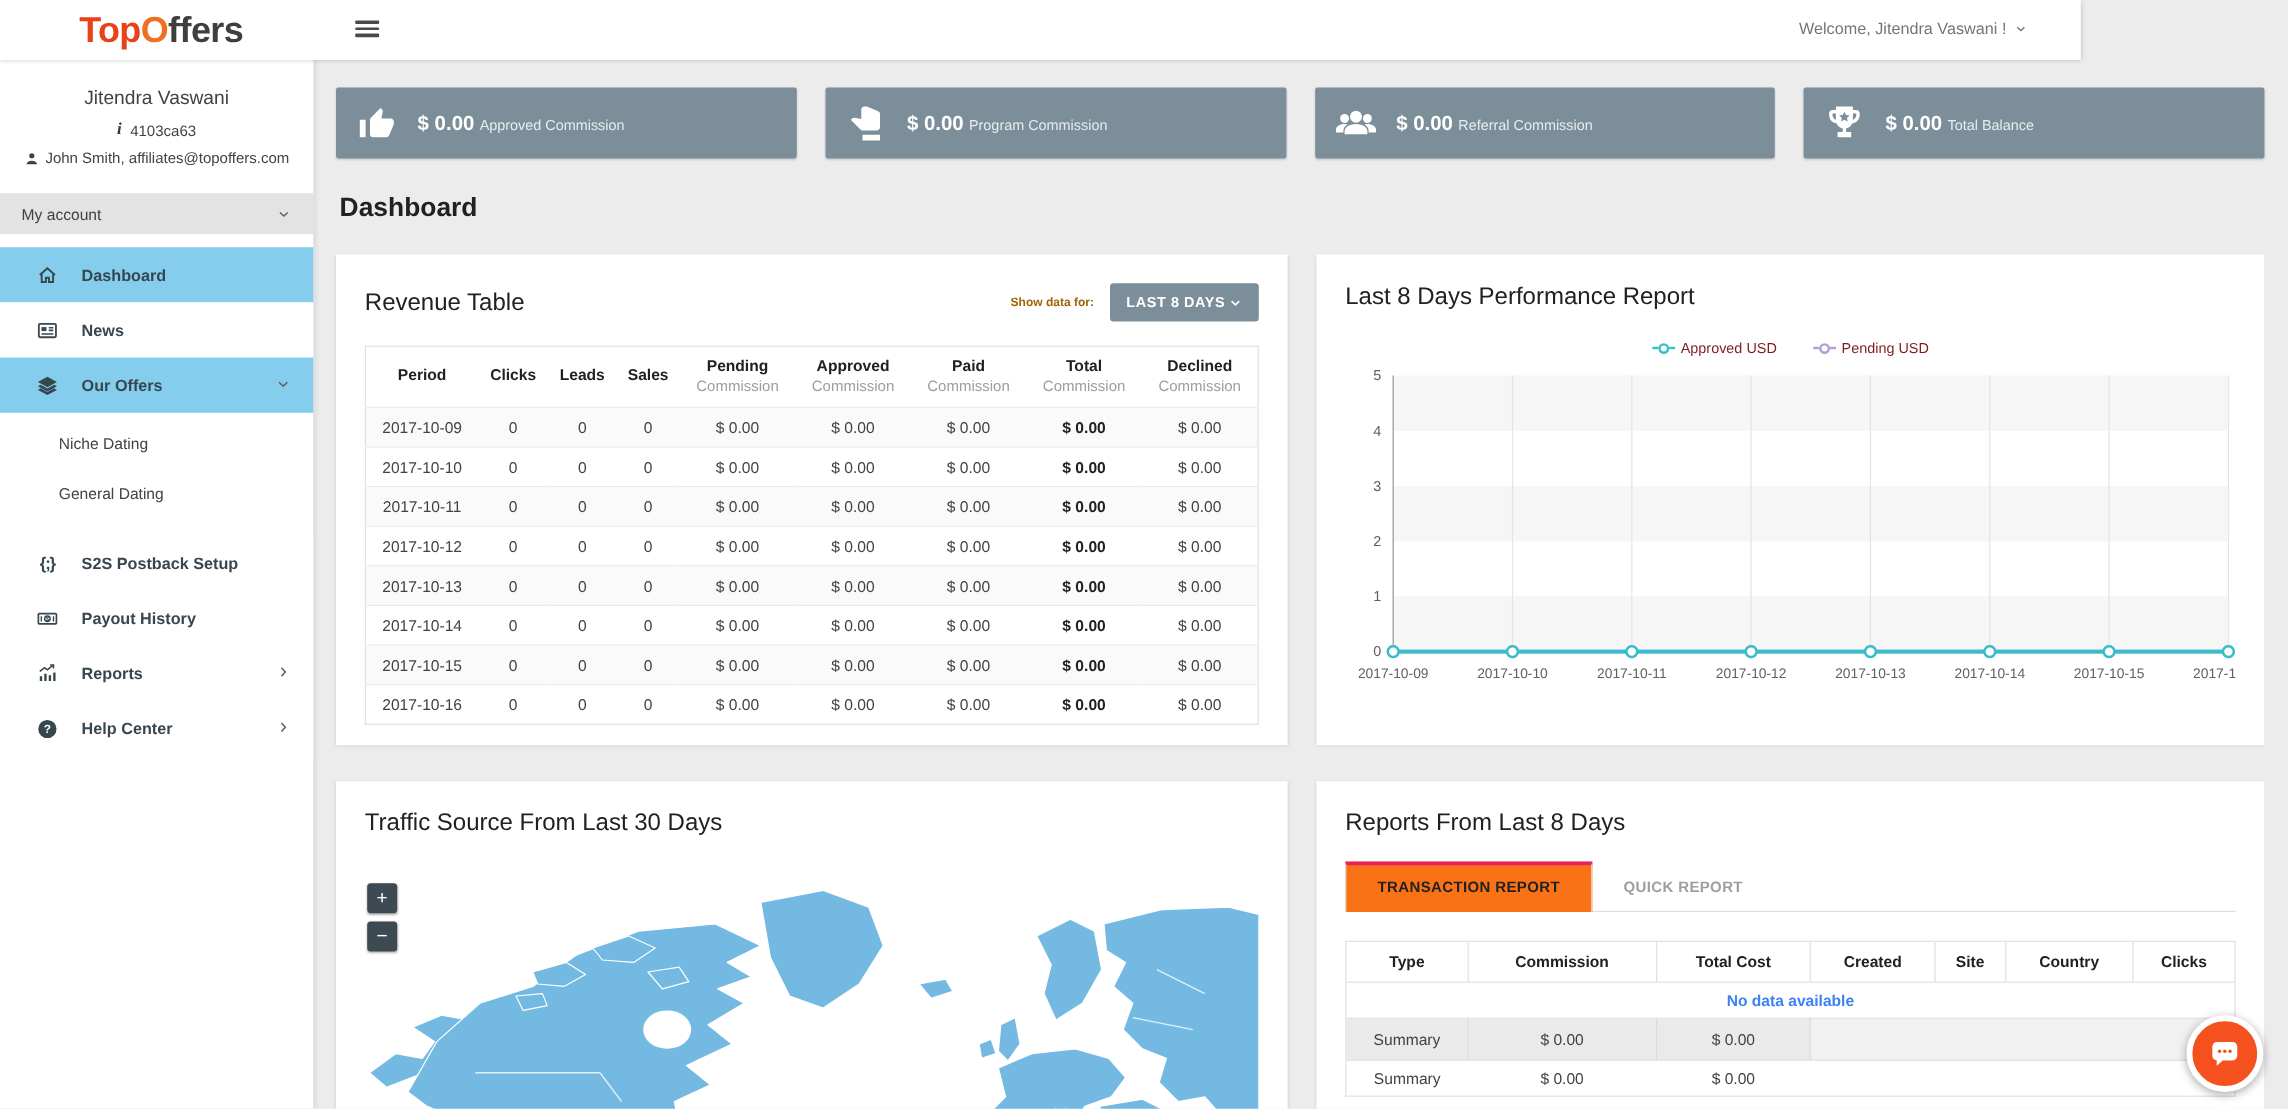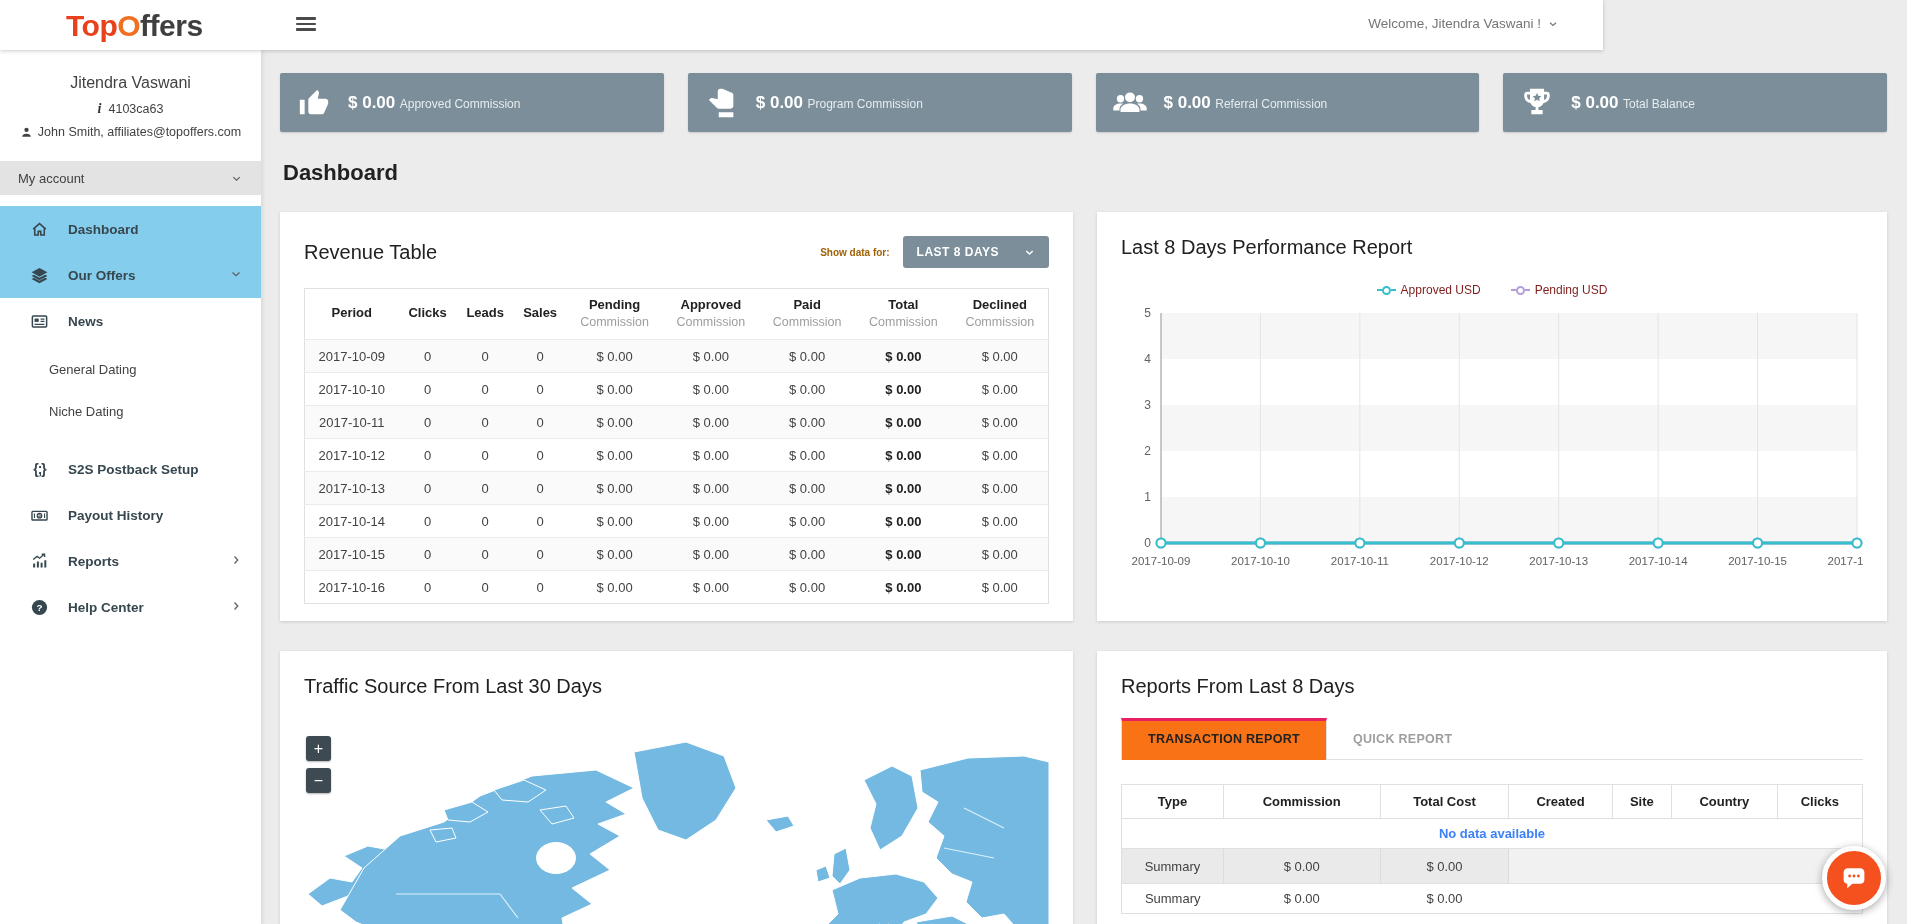--- a/index.html
+++ b/index.html
@@ -1,20 +1,20 @@
 <!DOCTYPE html>
 <html><head>
 <meta charset="utf-8">
 <style>
   * { box-sizing: border-box; margin: 0; padding: 0; }
   html,body { width:1907px; height:924px; overflow:hidden; }
   body { font-family:"Liberation Sans", sans-serif; background:#ececec; position:relative; }
 
   
-  .topbar { position:absolute; top:0; left:0; width:1603px; height:50px; background:#fff;
+  .topbar { position:absolute; top:0; left:0; width:1734px; height:50px; background:#fff;
             box-shadow:0 1px 4px rgba(0,0,0,.2); z-index:30; }
   .logo { position:absolute; left:66px; top:9px; font-size:30px; font-weight:bold; letter-spacing:-.5px; }
   .logo .lg-top { color:#e8411c; }
   .logo .lg-o   { color:#f07021; }
   .logo .lg-rest{ color:#3f3f3f; }
   .hamburger { position:absolute; left:296px; top:17px; width:20px; height:16px; cursor:pointer; }
   .hamburger span { display:block; height:2.5px; background:#4a4a4a; margin-bottom:3px; border-radius:1px; }
   .welcome { position:absolute; right:44px; top:16px; font-size:13.5px; color:#757575; display:flex; align-items:center; gap:6px; cursor:pointer; }
   .welcome svg { width:12px; height:12px; color:#757575; }
 
@@ -56,21 +56,21 @@
   .page-title { margin:28px 0 0 3px; font-size:22px; font-weight:bold; color:#212121; }
 
   .grid { margin-top:26px; display:grid; grid-template-columns:793px 790px; gap:30px 24px; align-items:start; }
   .panel { background:#fff; box-shadow:0 1px 3px rgba(0,0,0,.14); padding:24px; }
   .panel.h409 { height:409px; }
   .panel-head { display:flex; justify-content:space-between; align-items:center; }
   .panel-title { font-size:20px; color:#212121; font-weight:400; }
   .filter { display:flex; align-items:center; gap:13px; }
   .filter-label { font-size:10px; color:#a16207;font-weight:bold; }
   .range-btn { background:#7b8e99; color:#fff; border:none; border-radius:3px; font-family:"Liberation Sans",sans-serif;
-               font-size:12px; font-weight:bold; letter-spacing:.5px; padding:9px 14px; display:flex; align-items:center; gap:25px; cursor:pointer; }
+               font-size:12px; font-weight:bold; letter-spacing:.5px; padding:9px 14px; display:flex; align-items:center; gap:3px; cursor:pointer; }
   .range-btn svg { width:11px; height:11px; }
 
   
   table.rev { width:100%; border-collapse:collapse; margin-top:20px; border:1px solid #e0e0e0; }
   table.rev th { font-size:13px; color:#212121; font-weight:bold; padding:8px 4px 9px; text-align:center; line-height:1.3; }
   table.rev th .sub { display:block; font-weight:400; color:#9e9e9e; font-size:12.5px; }
   table.rev tbody td { font-size:13px; color:#424242; text-align:center; padding:0 4px; height:33px; border-top:1px solid #ebebeb; }
   table.rev tbody tr:nth-child(odd) { background:#fafafa; }
   table.rev tbody td.boldcol { font-weight:bold; color:#212121; }
 
@@ -149,46 +149,46 @@
   <nav class="nav" id="nav">
       <div class="nav-item active">
         <span class="nicon">
           <svg viewBox="0 0 24 24">
             <path d="M4 11.5 12 4.5l8 7" fill="none" stroke="#37474f" stroke-width="2"></path>
             <path d="M6 10.8V19h4.4v-4.6h3.2V19H18v-8.2" fill="none" stroke="#37474f" stroke-width="2"></path>
           </svg>
         </span>
                    <span class="nlabel">Dashboard</span>
       </div>
+      <div class="nav-item">
+        <span class="nicon">
+          <svg viewBox="0 0 24 24">
+            <rect x="3" y="5" width="18" height="14" rx="1.2" fill="none" stroke="#37474f" stroke-width="1.9"></rect>
+            <rect x="5.8" y="8.3" width="5.2" height="4.2" fill="#37474f"></rect>
+            <path d="M13.4 9h4.8M13.4 11.8h4.8M5.8 15.6h12.4" stroke="#37474f" stroke-width="1.7"></path>
+          </svg>
+        </span>
+                   <span class="nlabel">News</span>
+      </div>
       <div class="nav-item active">
         <span class="nicon">
           <svg viewBox="0 0 24 24">
             <path d="M12 2.5 22 8 12 13.5 2 8Z" fill="#37474f"></path>
             <path d="M4.9 10.9 2 12.5l10 5.5 10-5.5-2.9-1.6L12 14.8Z" fill="#37474f"></path>
             <path d="M4.9 14.7 2 16.3l10 5.5 10-5.5-2.9-1.6L12 18.6Z" fill="#37474f"></path>
           </svg>
         </span>
                    <span class="nlabel">Our Offers</span>
         <span class="nchev"><svg viewBox="0 0 24 24">
             <path d="M6 9.5 12 15 18 9.5" fill="none" stroke="currentColor" stroke-width="2.2"></path>
           </svg></span>
       </div>
-      <div class="nav-item">
-        <span class="nicon">
-          <svg viewBox="0 0 24 24">
-            <rect x="3" y="5" width="18" height="14" rx="1.2" fill="none" stroke="#37474f" stroke-width="1.9"></rect>
-            <rect x="5.8" y="8.3" width="5.2" height="4.2" fill="#37474f"></rect>
-            <path d="M13.4 9h4.8M13.4 11.8h4.8M5.8 15.6h12.4" stroke="#37474f" stroke-width="1.7"></path>
-          </svg>
-        </span>
-                   <span class="nlabel">News</span>
-      </div>
       <div class="nav-sub">
+        <div class="nav-subitem">Niche Dating</div>
         <div class="nav-subitem">General Dating</div>
-        <div class="nav-subitem">Niche Dating</div>
       </div>
       <div class="nav-item">
         <span class="nicon">
           <span class="code-txt">{;}</span>
         </span>
                    <span class="nlabel">S2S Postback Setup</span>
       </div>
       <div class="nav-item">
         <span class="nicon">
           <svg viewBox="0 0 24 24">

